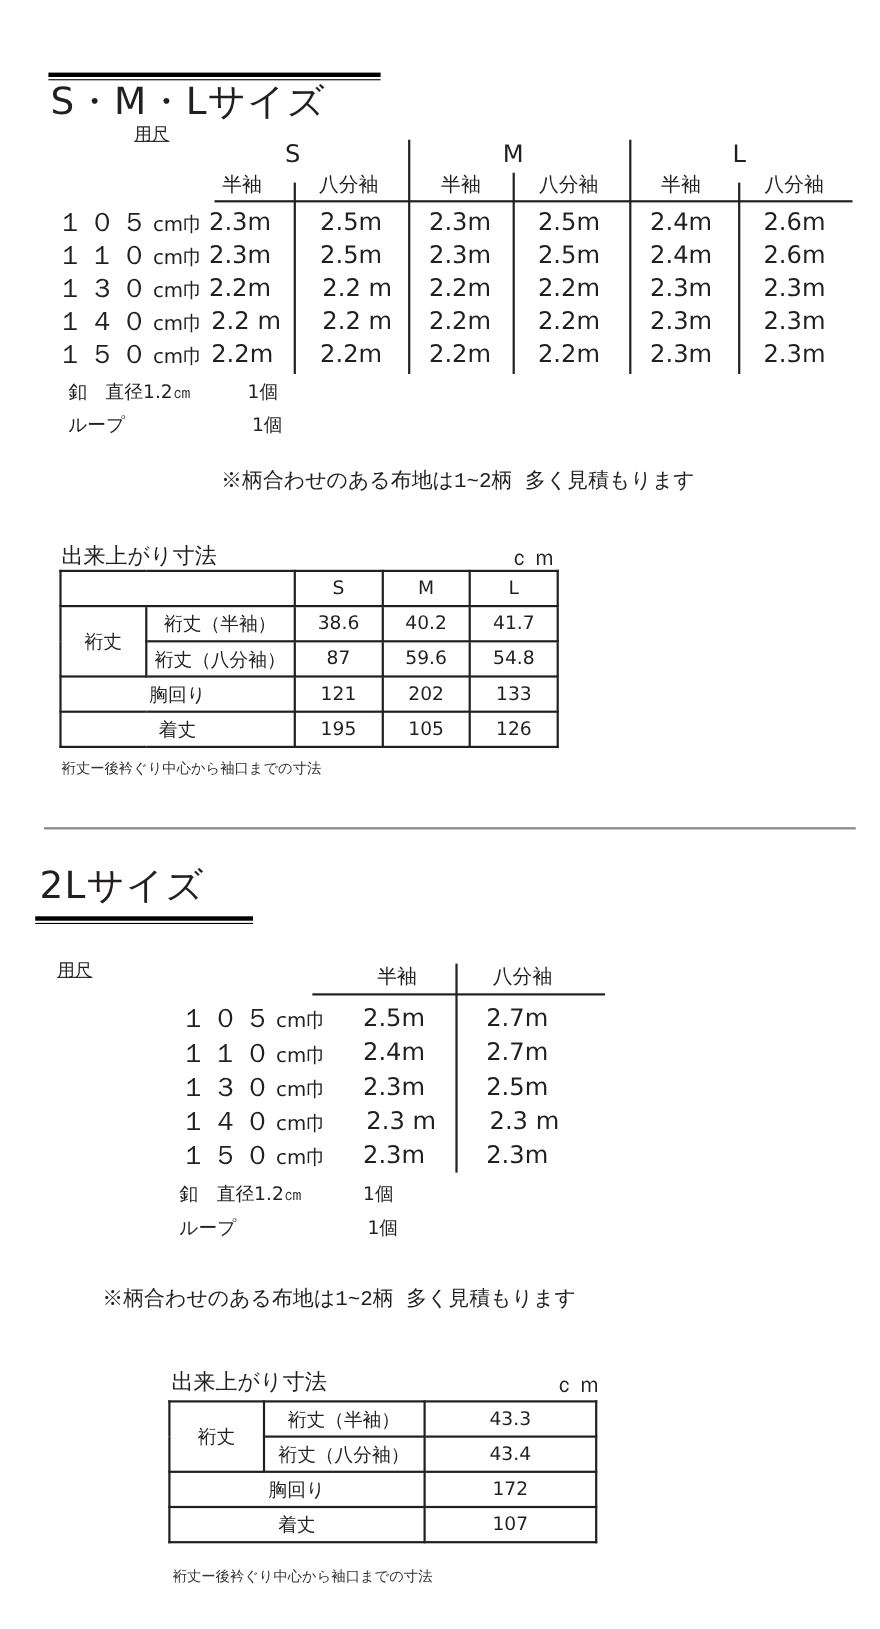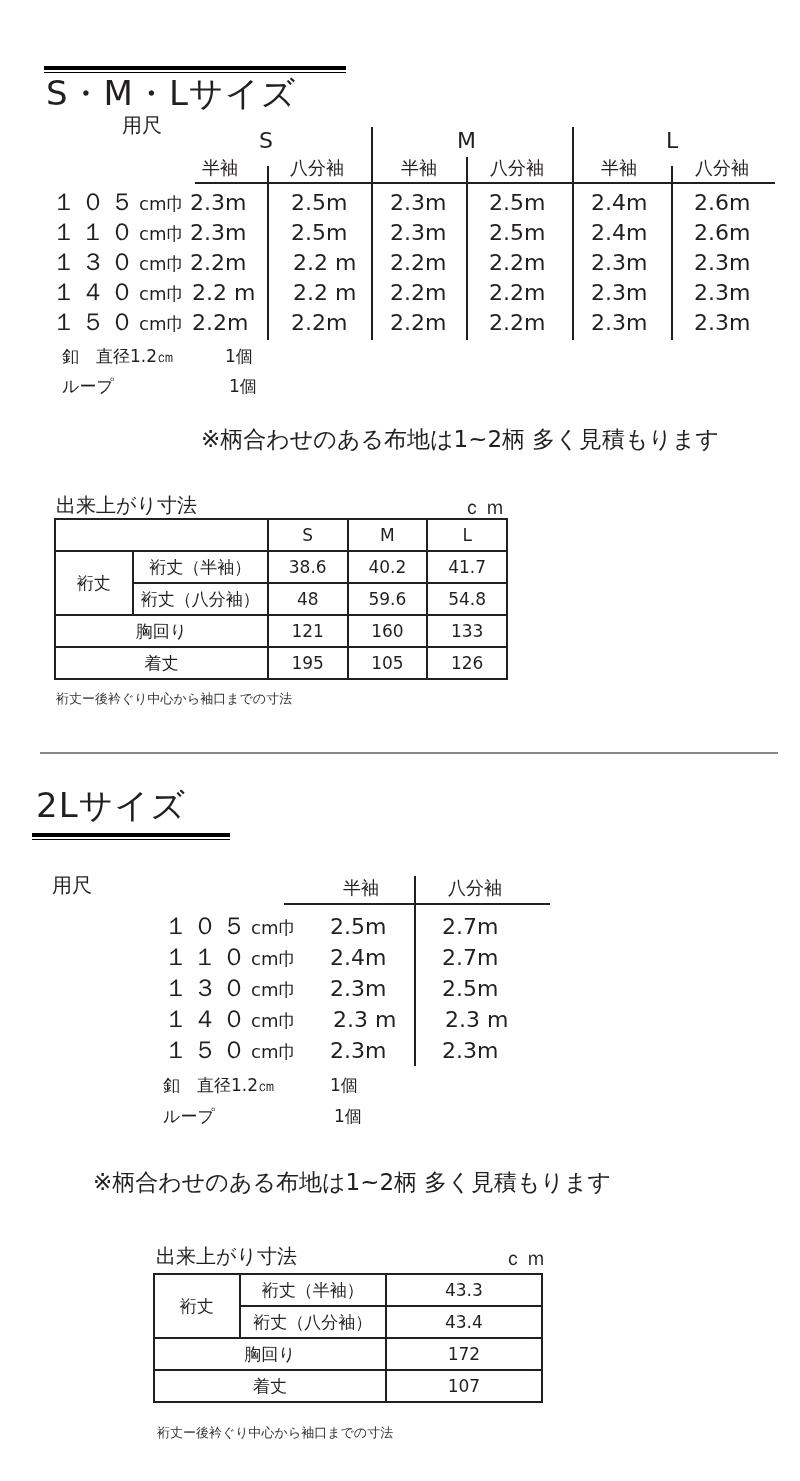--- a/index.html
+++ b/index.html
@@ -6,30 +6,30 @@
     html, body { width: 800px; height: 1481px; background: #ffffff; overflow: hidden; }
     body { position: relative; font-family: "DejaVu Sans", sans-serif; color: #231f20; }
     .abs { position: absolute; white-space: nowrap; }
 
     
     .title { font-size: 34px; letter-spacing: 1px; line-height: 1; }
     .title-rule-thick { position: absolute; background: #000; height: 4px; }
     .title-rule-thin { position: absolute; background: #000; height: 1px; }
 
     
-    .lbl { font-size: 20px; }
+    .lbl { font-size: 16px; text-decoration: underline; }
     .hdr { font-size: 18px; }
     .sz  { font-size: 22px; }
     .width-label { font-size: 24px; letter-spacing: 5px; }
     .width-label .cm { font-size: 18px; letter-spacing: 0; }
     .val { font-size: 22px; }
     .vline { position: absolute; width: 1.5px; background: #231f20; }
     .hline { position: absolute; height: 1.5px; background: #231f20; }
     .small { font-size: 17px; }
-    .note { font-size: 23px; }
+    .note { font-size: 19px; font-family: Liberation Mono, monospace; }
 
     
     table.fin { position: absolute; border-collapse: collapse; border: 2.5px solid #231f20; }
     table.fin td { border: 2px solid #231f20; text-align: center; font-size: 17px; height: 32px; padding: 0; }
     .fin-title { font-size: 20px; }
     .unit { font-size: 20px; letter-spacing: 3px; font-family: Liberation Mono, monospace; }
     .fin-note { font-size: 13px; color: #333; }
     .divider { position: absolute; left: 40px; width: 738px; top: 752px; height: 2px; background: #888; }
   </style>
 </head>
@@ -133,28 +133,28 @@
     </tr>
     <tr>
       <td rowspan="2">裄丈</td>
       <td>裄丈（半袖）</td>
       <td>38.6</td>
       <td>40.2</td>
       <td>41.7</td>
     </tr>
     <tr>
       <td>裄丈（八分袖）</td>
-      <td>48</td>
+      <td>87</td>
       <td>59.6</td>
       <td>54.8</td>
     </tr>
     <tr>
       <td colspan="2">胸回り</td>
       <td>121</td>
-      <td>160</td>
+      <td>202</td>
       <td>133</td>
     </tr>
     <tr>
       <td colspan="2">着丈</td>
       <td>195</td>
       <td>105</td>
       <td>126</td>
     </tr>
   </tbody>
     </table>

